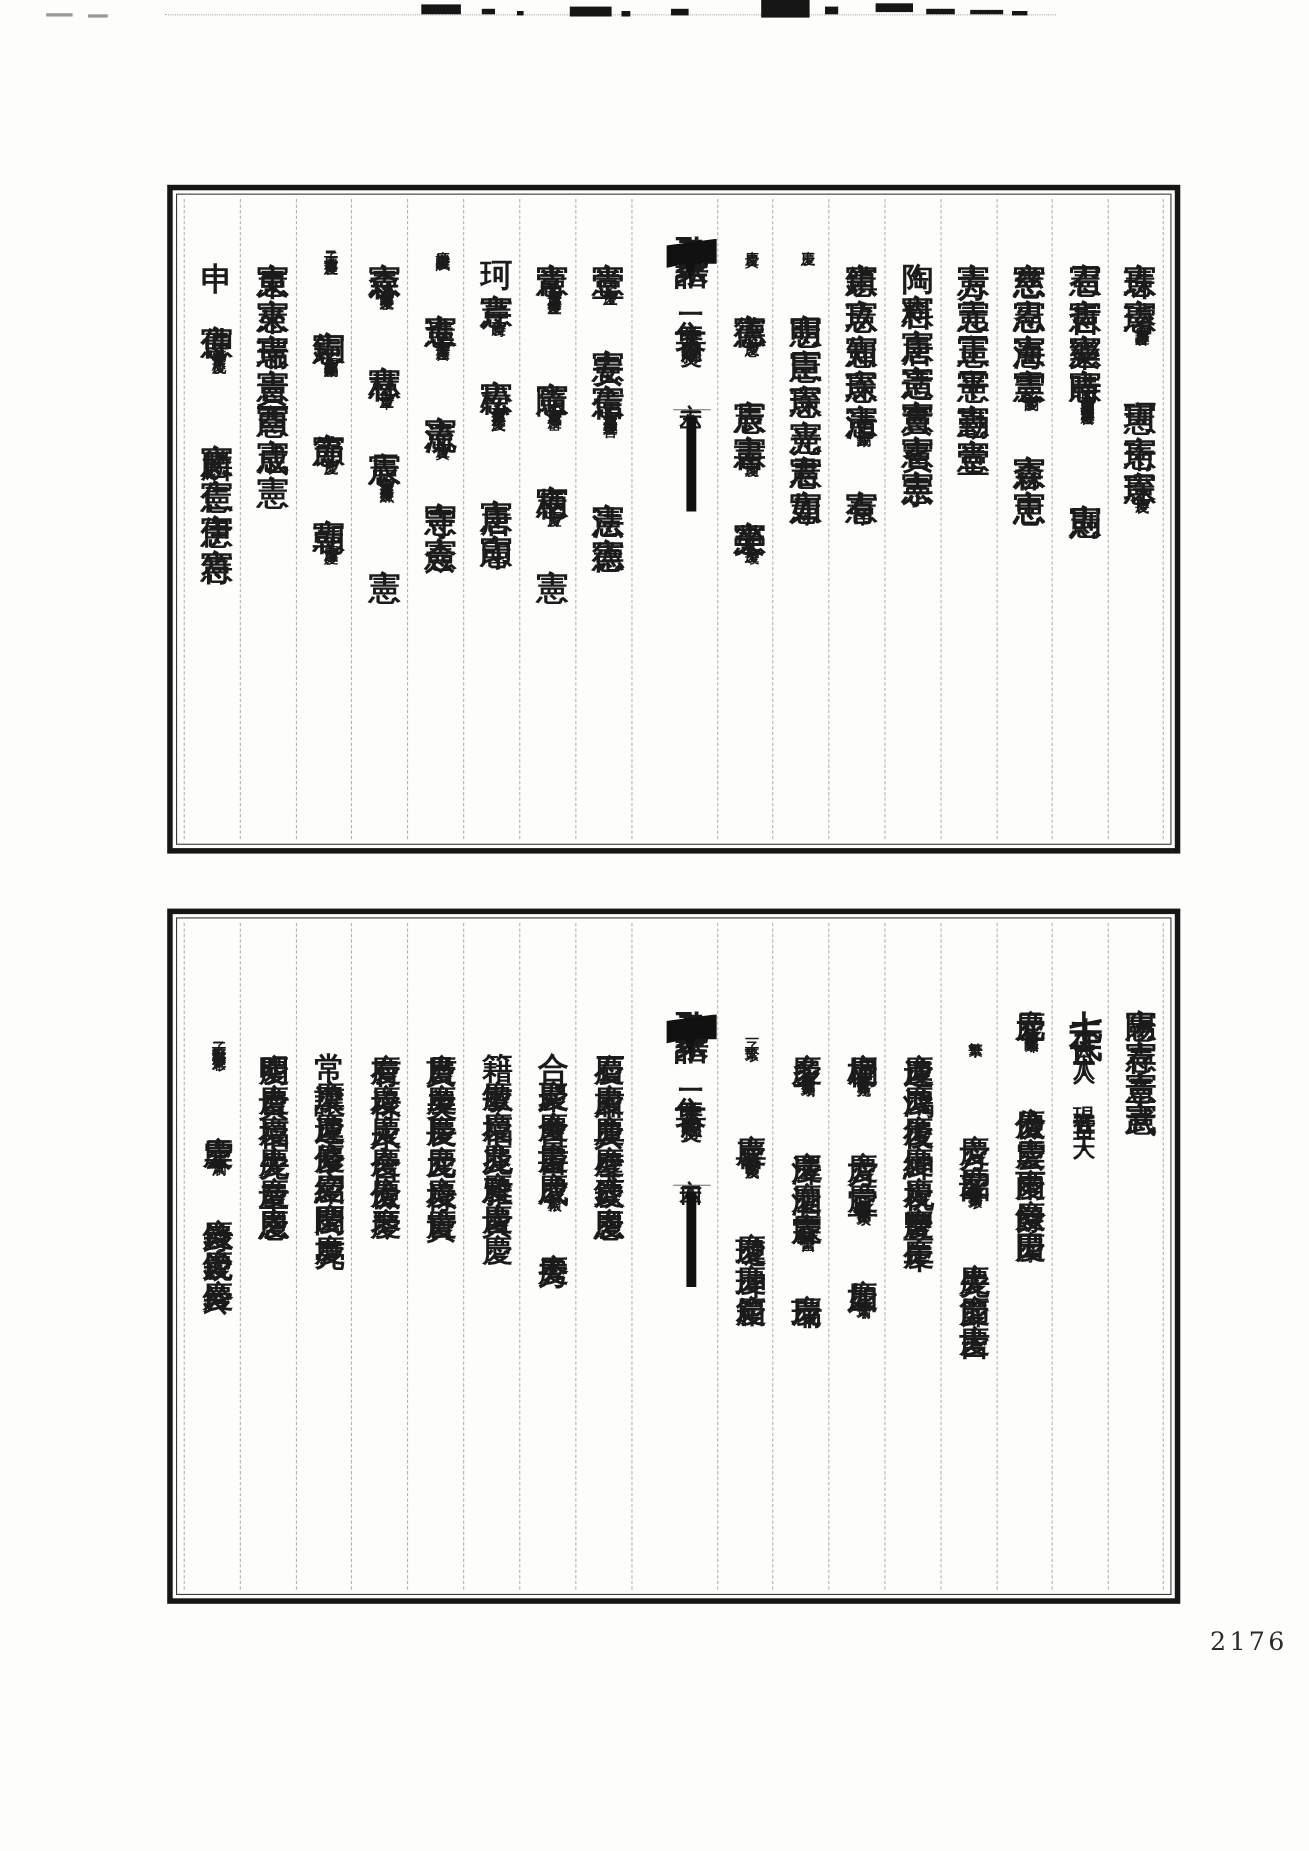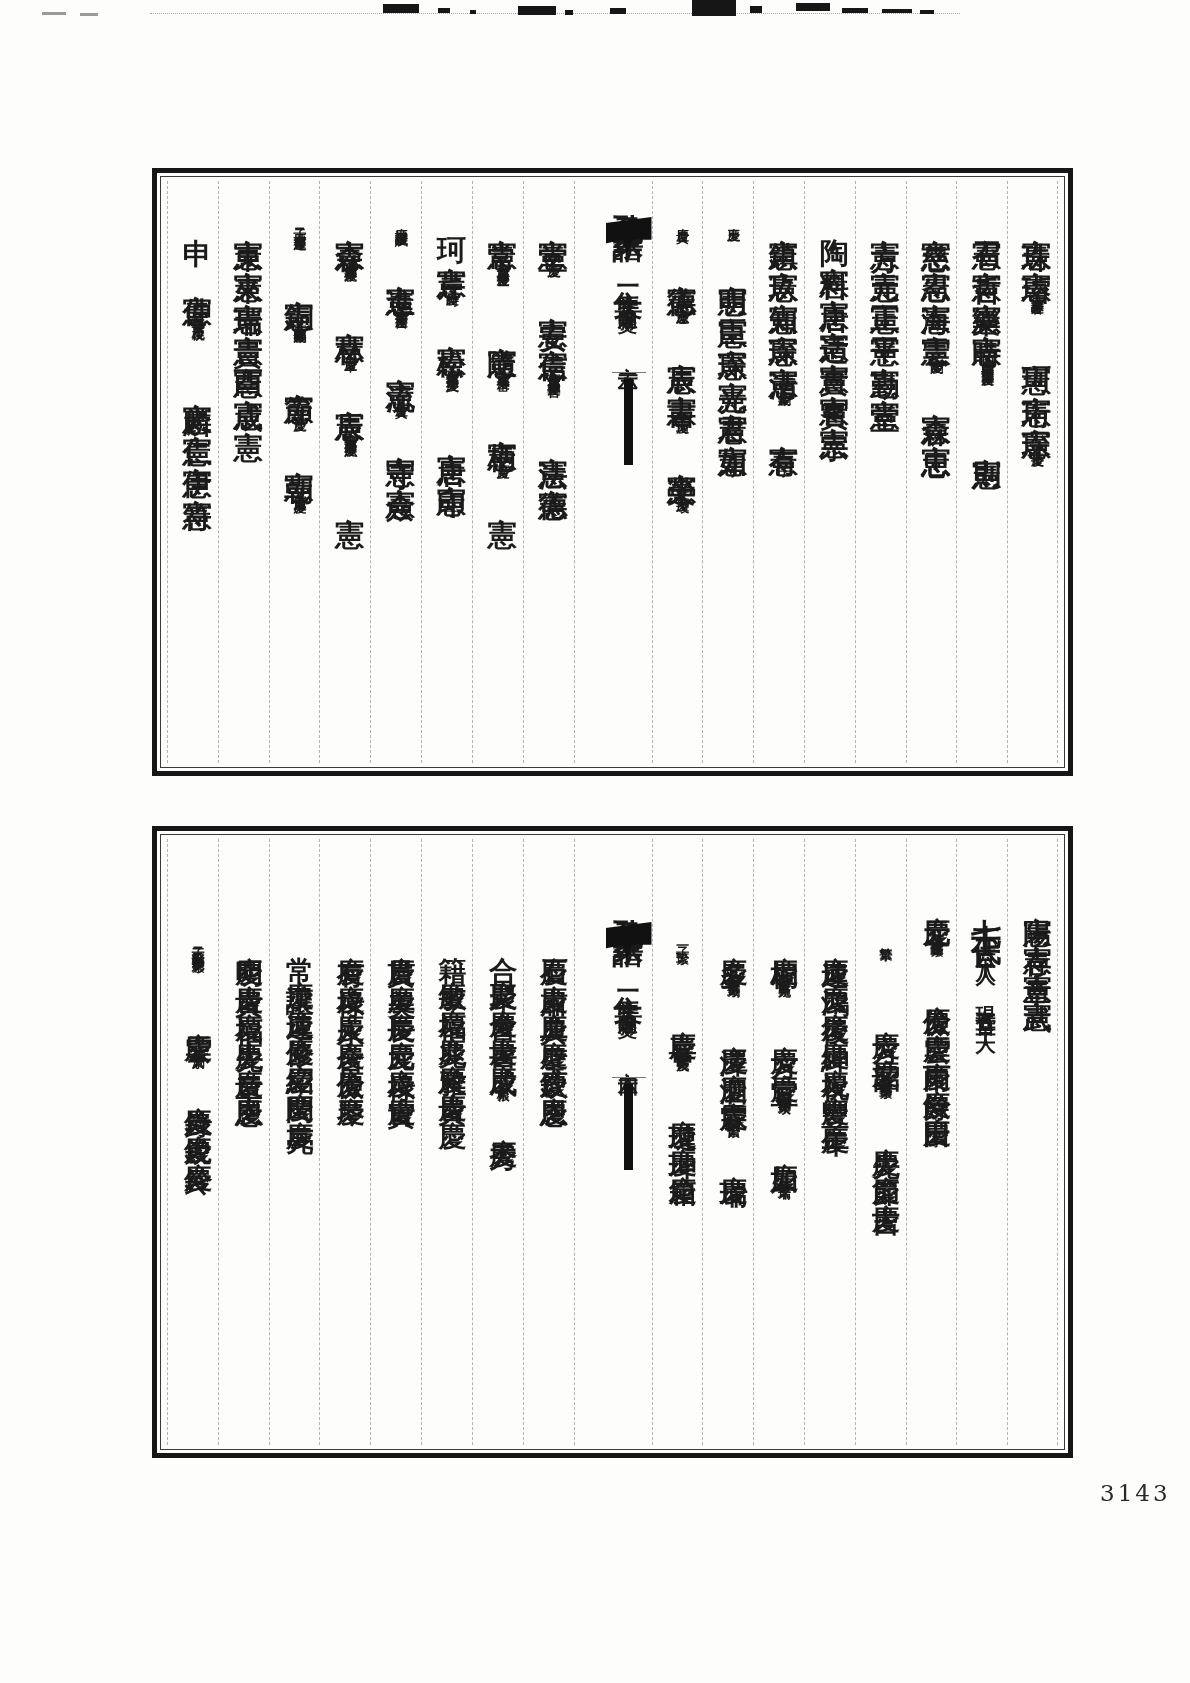--- a/index.html
+++ b/index.html
@@ -139,13 +139,13 @@
         <div class="col"><span class="name single">籍</span><span class="name">慶敏</span><span class="name">慶福</span><span class="name">慶兆</span><span class="name">慶雅</span><span class="name">慶貴</span><span class="name single">慶</span></div>
         <div class="col"><span class="name">慶貫</span><span class="name">慶美</span><span class="name">慶長</span><span class="name">慶元</span><span class="name">慶祿</span><span class="name">慶實</span></div>
         <div class="col"><span class="name">慶有</span><span class="name">慶祿</span><span class="name">慶永</span><span class="name">慶合</span><span class="name">慶儉</span><span class="name">慶琴</span></div>
         <div class="col"><span class="name single">常</span><span class="name">慶讓</span><span class="name">慶連</span><span class="name">慶修</span><span class="name">慶紹</span><span class="name">慶閏</span><span class="name">慶亮</span></div>
         <div class="col"><span class="name">慶明</span><span class="name">慶貴</span><span class="name">慶福</span><span class="name">慶先</span><span class="name">慶章</span><span class="name">慶恩</span></div>
         <div class="col"><span class="anno" style="height: 60px;">子三繁彰繁影繁彩</span><span class="name">慶雲</span><span class="anno" style="height: 30px;">子一繁澗</span><span class="name">慶錄</span><span class="name">慶銳</span><span class="name">慶鈴</span></div>
       </div>
   </div>
 </section>
 
-<div class="page-num">3143</div>
+<div class="page-num">2176</div>
 
 </body></html>

